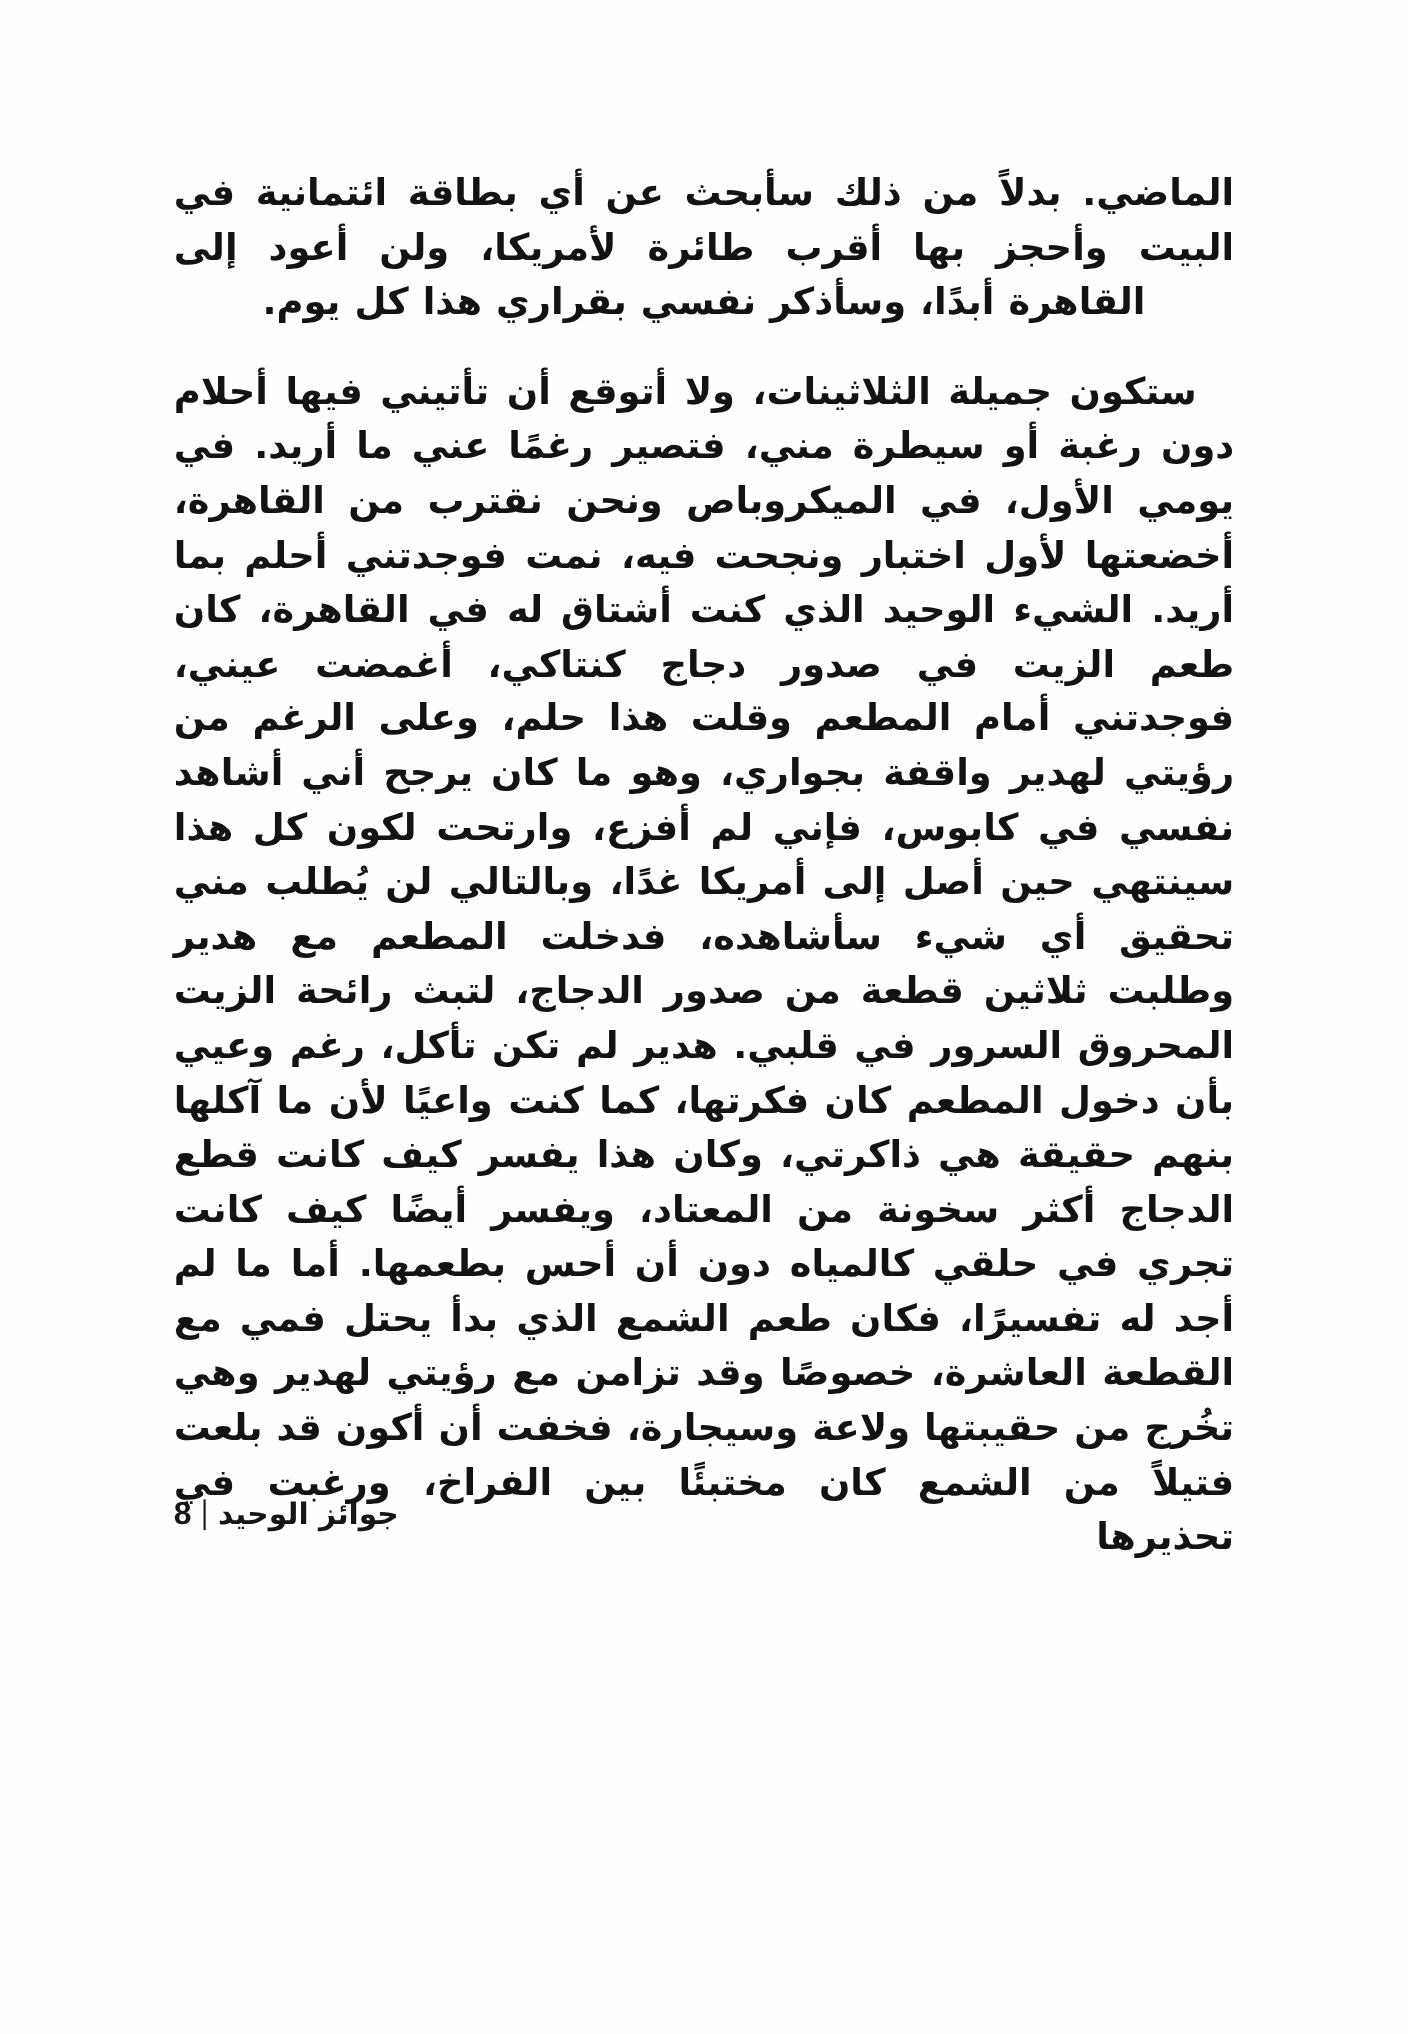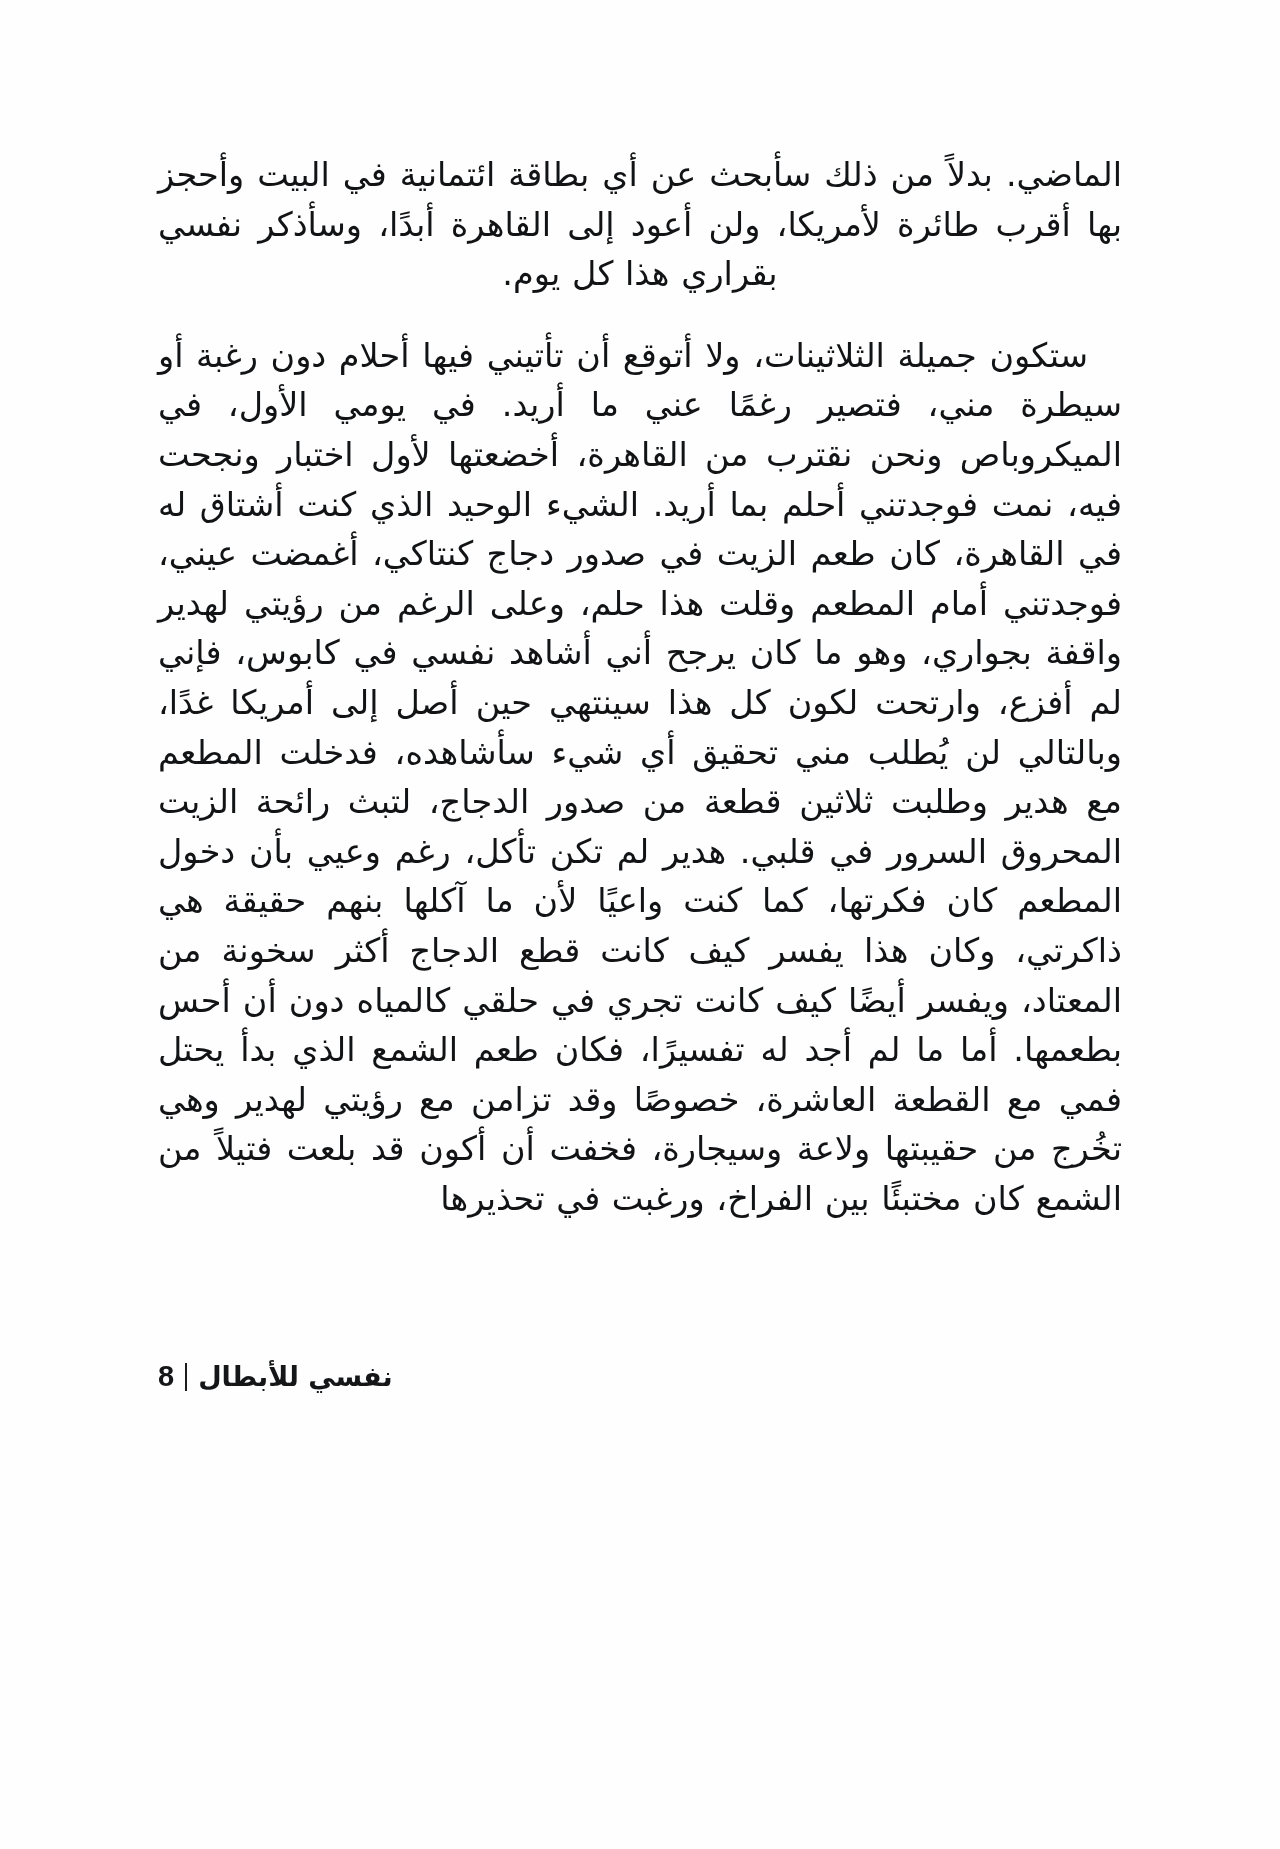--- a/index.html
+++ b/index.html
@@ -34,21 +34,21 @@
   .para {
     margin: 0 0 12px 0;
     text-align: justify;
     text-align-last: center;
     text-justify: inter-word;
     direction: rtl;
     font-size: 33.5px;
     line-height: 49.6px;
     letter-spacing: 0px;
     word-spacing: 1px;
-    font-weight: 400;
+    font-weight: 700;
     color: #111315;
   }
 
   .para.first {
     text-align-last: center;
   }
 
   .para.second {
     margin-top: 32px;
     text-indent: 34px;
@@ -99,16 +99,16 @@
 
   <div class="content">
     <p class="para first">الماضي. بدلاً من ذلك سأبحث عن أي بطاقة ائتمانية في البيت وأحجز بها أقرب طائرة لأمريكا، ولن أعود إلى القاهرة أبدًا، وسأذكر نفسي بقراري هذا كل يوم.</p>
 
     <p class="para second">ستكون جميلة الثلاثينات، ولا أتوقع أن تأتيني فيها أحلام دون رغبة أو سيطرة مني، فتصير رغمًا عني ما أريد. في يومي الأول، في الميكروباص ونحن نقترب من القاهرة، أخضعتها لأول اختبار ونجحت فيه، نمت فوجدتني أحلم بما أريد. الشيء الوحيد الذي كنت أشتاق له في القاهرة، كان طعم الزيت في صدور دجاج كنتاكي، أغمضت عيني، فوجدتني أمام المطعم وقلت هذا حلم، وعلى الرغم من رؤيتي لهدير واقفة بجواري، وهو ما كان يرجح أني أشاهد نفسي في كابوس، فإني لم أفزع، وارتحت لكون كل هذا سينتهي حين أصل إلى أمريكا غدًا، وبالتالي لن يُطلب مني تحقيق أي شيء سأشاهده، فدخلت المطعم مع هدير وطلبت ثلاثين قطعة من صدور الدجاج، لتبث رائحة الزيت المحروق السرور في قلبي. هدير لم تكن تأكل، رغم وعيي بأن دخول المطعم كان فكرتها، كما كنت واعيًا لأن ما آكلها بنهم حقيقة هي ذاكرتي، وكان هذا يفسر كيف كانت قطع الدجاج أكثر سخونة من المعتاد، ويفسر أيضًا كيف كانت تجري في حلقي كالمياه دون أن أحس بطعمها. أما ما لم أجد له تفسيرًا، فكان طعم الشمع الذي بدأ يحتل فمي مع القطعة العاشرة، خصوصًا وقد تزامن مع رؤيتي لهدير وهي تخُرج من حقيبتها ولاعة وسيجارة، فخفت أن أكون قد بلعت فتيلاً من الشمع كان مختبئًا بين الفراخ، ورغبت في تحذيرها</p>
   </div>
 
   <div class="footer-inner">
     <span class="page-number">8</span>
     <span class="footer-rule"></span>
-    <span class="book-title">نفسي للأبطال</span>
+    <span class="book-title">جوائز الوحيد</span>
   </div>
 
 </div>
 
 </body></html>

